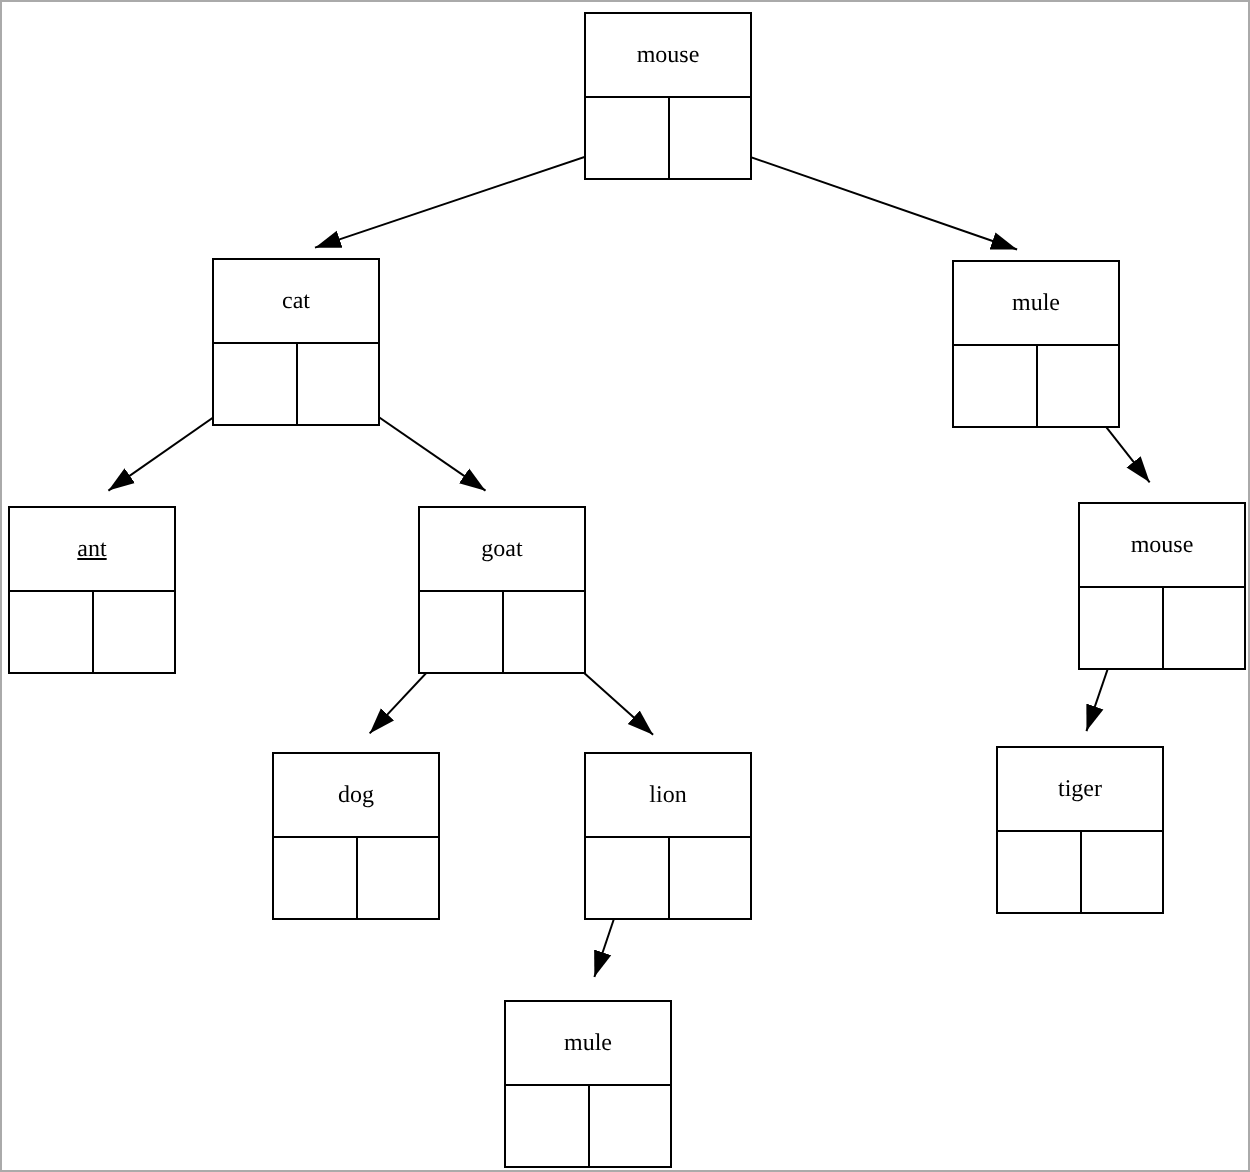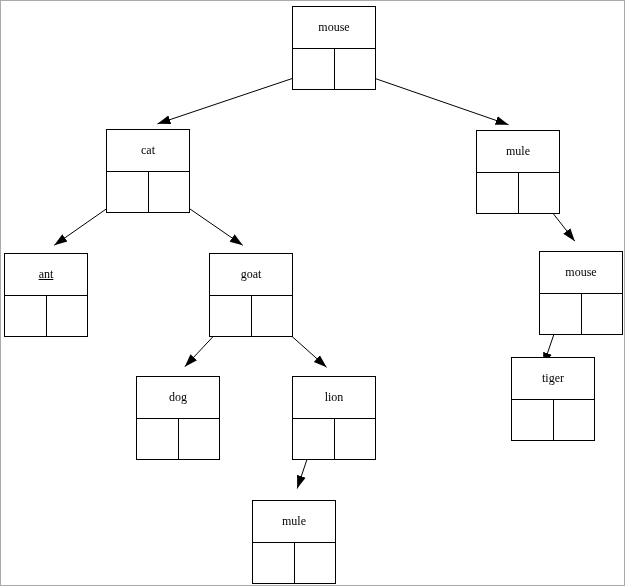--- a/index.html
+++ b/index.html
@@ -125,21 +125,21 @@
   </div>
 
   <div class="node" style="left:291px; top:375px;">
     <div class="node-label">lion</div>
     <div class="node-cells">
       <div class="node-cell"></div>
       <div class="node-cell"></div>
     </div>
   </div>
 
-  <div class="node" style="left:497px; top:356px;margin-left:13px;">
+  <div class="node" style="left:497px; top:372px;">
     <div class="node-label">tiger</div>
     <div class="node-cells">
       <div class="node-cell"></div>
       <div class="node-cell"></div>
     </div>
   </div>
 
   <div class="node" style="left:251px; top:499px;">
     <div class="node-label">mule</div>
     <div class="node-cells">

